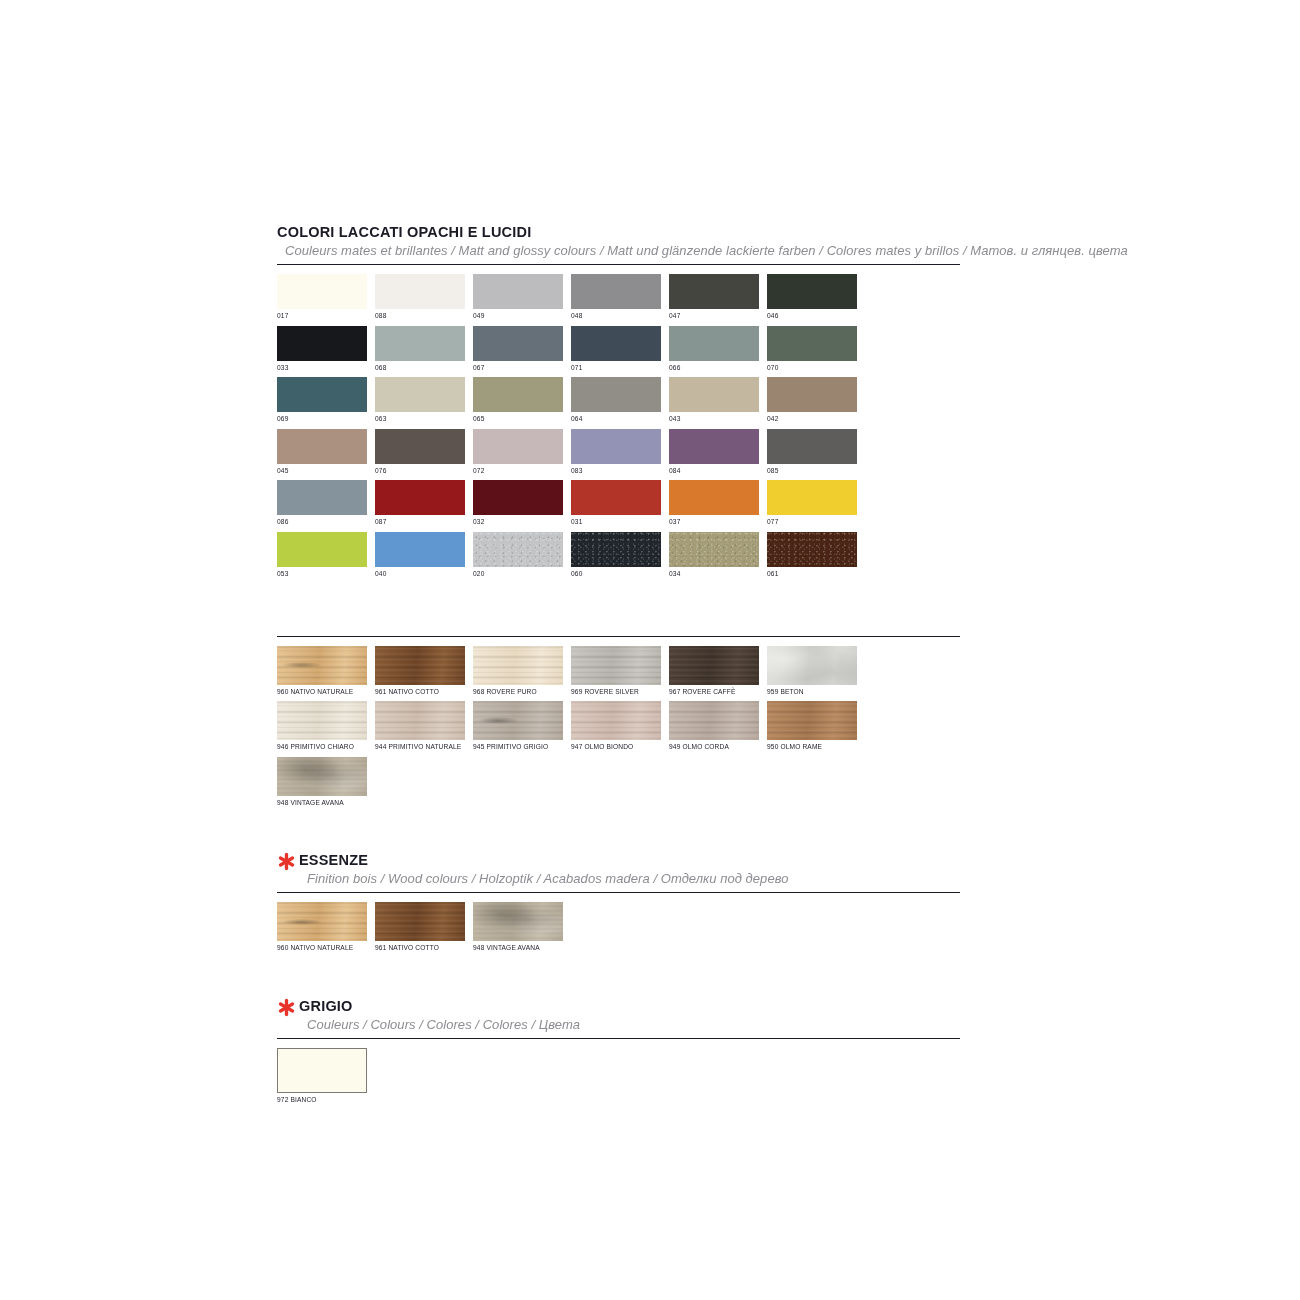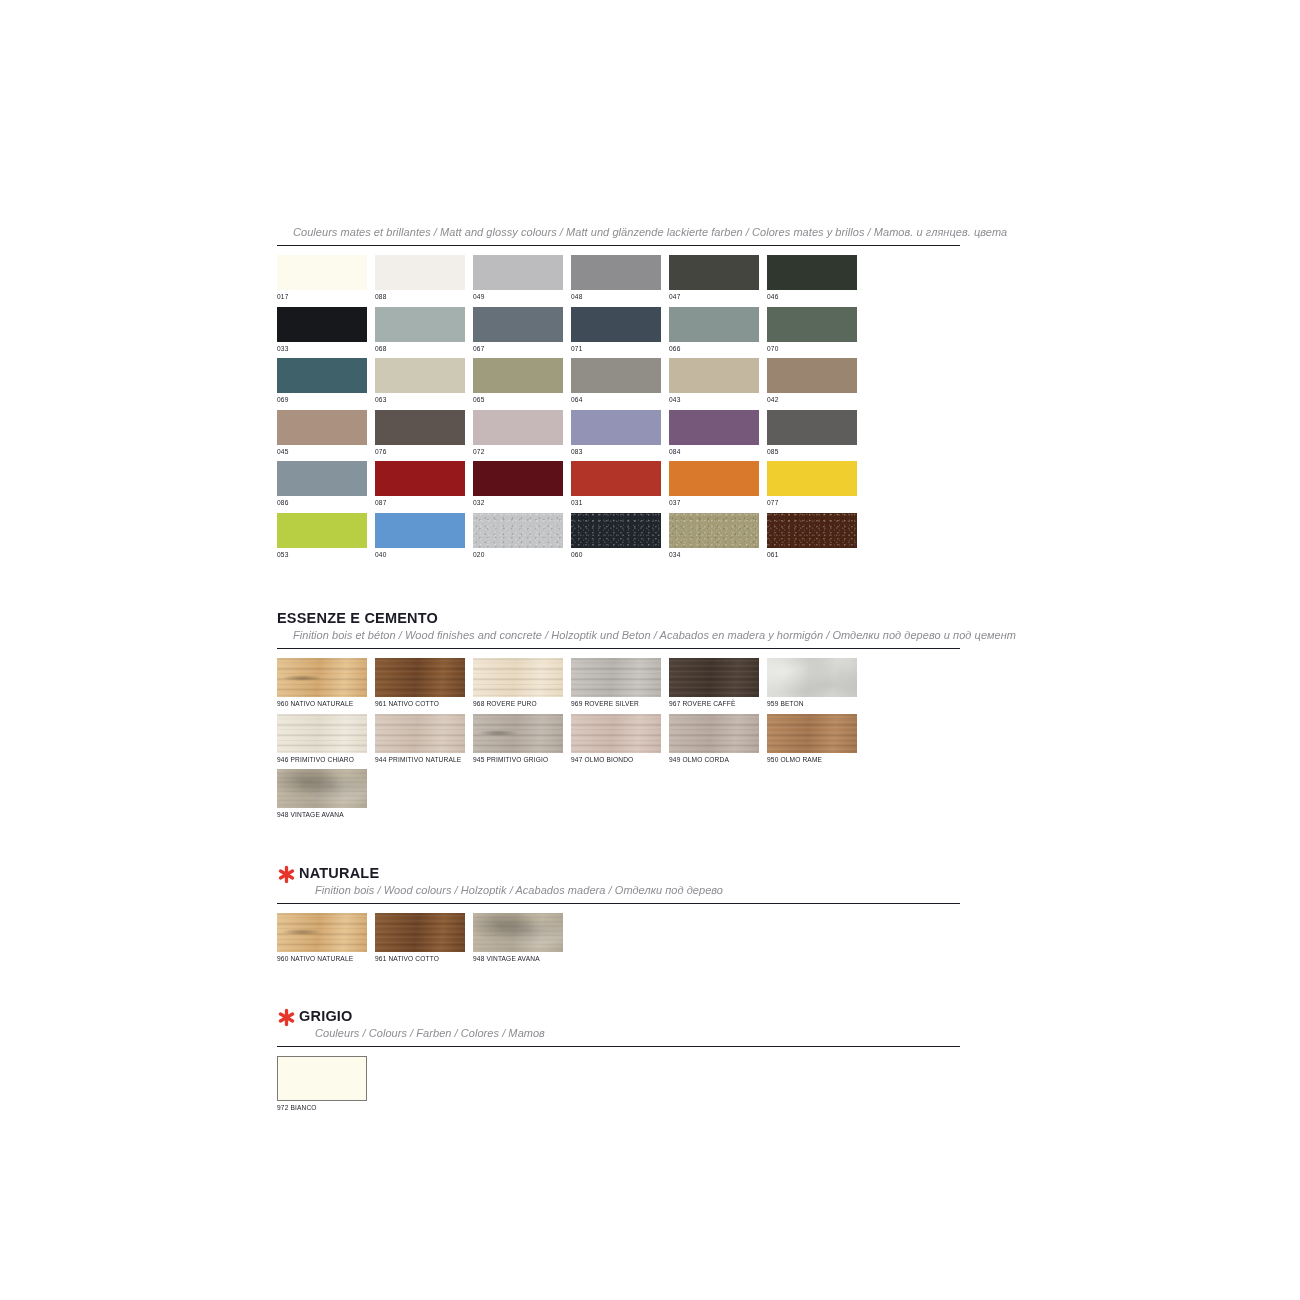--- a/index.html
+++ b/index.html
@@ -40,25 +40,25 @@
   .sec-head.with-mark .asterisk { left: 0px; }
   .sec-title {
     font-size: 14.5px;
     font-weight: bold;
     letter-spacing: 0.2px;
     color: #1b1b26;
     line-height: 1.15;
     margin: 0;
   }
   .sec-sub {
-    font-size: 11px;
+    font-size: 13px;
     font-style: italic;
     color: #8c8c92;
     letter-spacing: 0.05px;
-    margin: 2px 0 0 16px;
+    margin: 2px 0 0 8px;
     line-height: 1.2;
     white-space: nowrap;
   }
   .rule {
     border: 0;
     border-top: 1.6px solid #1b1b26;
     margin: 6px 0 0 0;
     width: 683px;
   }
 
@@ -156,20 +156,21 @@
       radial-gradient(ellipse at 80% 62%, rgba(255,255,255,.25), rgba(255,255,255,0) 48%);
   }
 </style>
 </head>
 <body>
 
 <div class="page">
 
   <div class="section">
     <div class="sec-head">
+      <div class="sec-title">COLORI LACCATI OPACHI E LUCIDI</div>
       <div class="sec-sub">Couleurs mates et brillantes  / Matt and glossy colours / Matt und glänzende lackierte farben / Colores mates y brillos / Матов. и глянцев. цвета</div>
     </div>
     <hr class="rule">
     <div class="grid" id="grid-0">
         <div class="cell">
           <div class="chip" style="background: rgb(253, 251, 238);"></div>
           <div class="cap">017</div>
         </div>
         <div class="cell">
           <div class="chip" style="background: rgb(242, 238, 234);"></div>
@@ -310,24 +311,20 @@
         <div class="cell">
           <div class="chip tex-speckle" style="background: rgb(74, 36, 20);"></div>
           <div class="cap">061</div>
         </div>
       </div>
   </div>
 
   <div class="block-gap-lg"></div>
 
   <div class="section">
-    <div class="sec-head">
-      <div class="sec-title">ESSENZE E CEMENTO</div>
-      <div class="sec-sub">Finition bois et béton / Wood finishes and concrete / Holzoptik und Beton / Acabados en madera y hormigón / Отделки под дерево и под цемент</div>
-    </div>
     <hr class="rule">
     <div class="grid" id="grid-1">
         <div class="cell">
           <div class="chip wood tex-wood tex-wood-knot" style="background: linear-gradient(96deg, rgb(230, 196, 146) 0%, rgb(211, 168, 111) 46%, rgb(230, 196, 146) 74%, rgb(211, 168, 111) 100%);"></div>
           <div class="cap">960 NATIVO NATURALE</div>
         </div>
         <div class="cell">
           <div class="chip wood tex-wood" style="background: linear-gradient(96deg, rgb(139, 93, 54) 0%, rgb(110, 69, 39) 46%, rgb(139, 93, 54) 74%, rgb(110, 69, 39) 100%);"></div>
           <div class="cap">961 NATIVO COTTO</div>
         </div>
@@ -385,21 +382,21 @@
       <span class="asterisk">
         <svg viewBox="0 0 24 24" width="19" height="19" aria-hidden="true">
           <g stroke="#e8352b" stroke-width="4.2" stroke-linecap="round">
             <line x1="12" y1="3.2" x2="12" y2="20.8"></line>
             <line x1="4.4" y1="7.6" x2="19.6" y2="16.4"></line>
             <line x1="4.4" y1="16.4" x2="19.6" y2="7.6"></line>
           </g>
           <circle cx="12" cy="12" r="3.6" fill="#e8352b"></circle>
         </svg>
       </span>
-      <div class="sec-title">NATURALE</div>
+      <div class="sec-title">ESSENZE</div>
       <div class="sec-sub">Finition bois / Wood colours / Holzoptik / Acabados madera / Отделки под дерево</div>
     </div>
     <hr class="rule">
     <div class="grid" id="grid-2">
         <div class="cell">
           <div class="chip wood tex-wood tex-wood-knot" style="background: linear-gradient(96deg, rgb(230, 196, 146) 0%, rgb(211, 168, 111) 46%, rgb(230, 196, 146) 74%, rgb(211, 168, 111) 100%);"></div>
           <div class="cap">960 NATIVO NATURALE</div>
         </div>
         <div class="cell">
           <div class="chip wood tex-wood" style="background: linear-gradient(96deg, rgb(139, 93, 54) 0%, rgb(110, 69, 39) 46%, rgb(139, 93, 54) 74%, rgb(110, 69, 39) 100%);"></div>
@@ -420,21 +417,21 @@
         <svg viewBox="0 0 24 24" width="19" height="19" aria-hidden="true">
           <g stroke="#e8352b" stroke-width="4.2" stroke-linecap="round">
             <line x1="12" y1="3.2" x2="12" y2="20.8"></line>
             <line x1="4.4" y1="7.6" x2="19.6" y2="16.4"></line>
             <line x1="4.4" y1="16.4" x2="19.6" y2="7.6"></line>
           </g>
           <circle cx="12" cy="12" r="3.6" fill="#e8352b"></circle>
         </svg>
       </span>
       <div class="sec-title">GRIGIO</div>
-      <div class="sec-sub">Couleurs / Colours / Farben / Colores / Матов</div>
+      <div class="sec-sub">Couleurs / Colours / Colores / Colores / Цвета</div>
     </div>
     <hr class="rule">
     <div class="grid" id="grid-3">
         <div class="cell">
           <div class="chip bordered tall" style="background: rgb(253, 251, 236);"></div>
           <div class="cap">972 BIANCO</div>
         </div>
       </div>
   </div>
 

